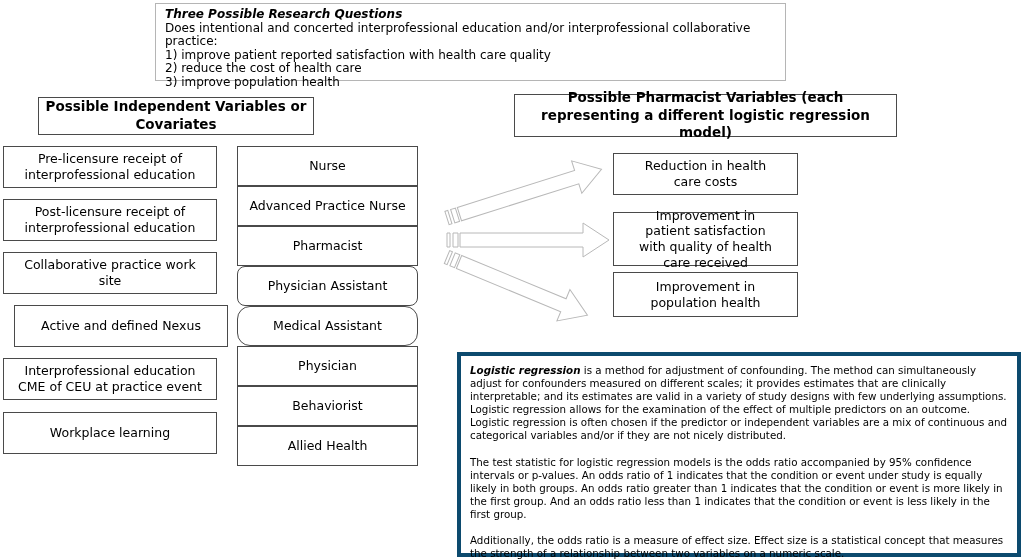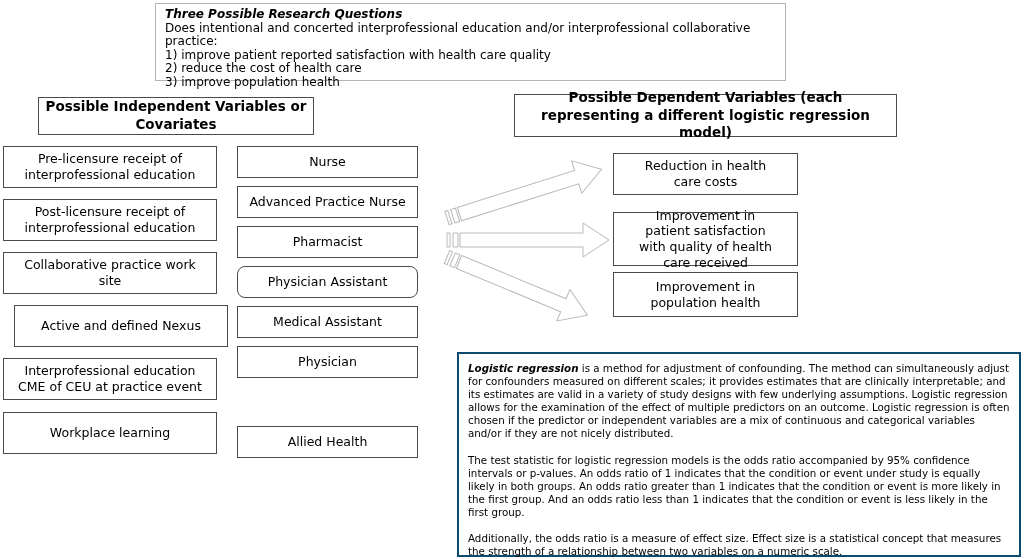--- a/index.html
+++ b/index.html
@@ -36,26 +36,26 @@
   .rq-title{font-weight:bold;font-style:italic;}
   .hdr{
     font-weight:bold;
     font-size:13.5px;
     line-height:1.3;
     padding:2px 6px;
   }
   .hdr-left{left:38px;top:97px;width:276px;height:38px;}
   .hdr-right{left:514px;top:94px;width:383px;height:43px;}
   .covar{left:3px;width:214px;height:42px;font-size:12.5px;padding:2px 8px;}
-  .prof{left:237px;width:181px;height:32px;font-size:12.5px;}
+  .prof{left:237px;width:181px;height:40px;font-size:12.5px;}
   .dep{left:613px;width:185px;font-size:12.5px;padding:2px 24px;}
   .note-box{
     position:absolute;
     left:457px;top:352px;width:564px;height:205px;
-    border:2px solid #0c4a6e;
+    border:4px solid #0c4a6e;
     background:#ffffff;
     box-sizing:border-box;
     padding:8px 9px;
     font-size:10.3px;
     line-height:13.1px;
     text-align:left;
   }
   .note-box p{margin:0 0 13px 0;}
   .note-box p:last-child{margin-bottom:0;}
   .note-lead{font-weight:bold;font-style:italic;}
@@ -87,35 +87,36 @@
 
   <div class="rq-box">
     <div class="rq-title">Three Possible Research Questions</div>
     <div>Does intentional and concerted interprofessional education and/or interprofessional collaborative practice:</div>
     <div>1) improve patient reported satisfaction with health care quality</div>
     <div>2) reduce the cost of health care</div>
     <div>3) improve population health</div>
   </div>
 
   <div class="box hdr hdr-left">Possible Independent Variables or Covariates</div>
-  <div class="box hdr hdr-right">Possible Dependent Variables (each representing a different logistic regression model)</div>
+  <div class="box hdr hdr-right">Possible Pharmacist Variables (each representing a different logistic regression model)</div>
 
   <div class="box covar" style="top:146px;">Pre-licensure receipt of interprofessional education</div>
   <div class="box covar" style="top:199px;">Post-licensure receipt of interprofessional education</div>
   <div class="box covar" style="top:252px;">Collaborative practice work site</div>
   <div class="box covar" style="top:305px;margin-left:11px;">Active and defined Nexus</div>
   <div class="box covar" style="top:358px;">Interprofessional education CME of CEU at practice event</div>
   <div class="box covar" style="top:412px;">Workplace learning</div>
 
   <div class="box prof" style="top:146px;">Nurse</div>
   <div class="box prof" style="top:186px;">Advanced Practice Nurse</div>
   <div class="box prof" style="top:226px;">Pharmacist</div>
   <div class="box prof" style="top:266px;border-radius:8px;">Physician Assistant</div>
-  <div class="box prof" style="top:306px;">Medical Assistant</div>
+  <div class="box prof" style="top:306px;border-radius:13px;">Medical Assistant</div>
   <div class="box prof" style="top:346px;">Physician</div>
+  <div class="box prof" style="top:386px;">Behaviorist</div>
   <div class="box prof" style="top:426px;">Allied Health</div>
 
   <div class="box dep" style="top:153px;height:42px;">Reduction in health care costs</div>
   <div class="box dep" style="top:212px;height:54px;">Improvement in patient satisfaction with quality of health care received</div>
   <div class="box dep" style="top:272px;height:45px;">Improvement in population health</div>
 
   <div class="note-box">
     <p><span class="note-lead">Logistic regression</span><span> is a method for adjustment of confounding. The method can simultaneously adjust for confounders measured on different scales; it provides estimates that are clinically interpretable; and its estimates are valid in a variety of study designs with few underlying assumptions. Logistic regression allows for the examination of the effect of multiple predictors on an outcome. Logistic regression is often chosen if the predictor or independent variables are a mix of continuous and categorical variables and/or if they are not nicely distributed.</span></p>
     <p>The test statistic for logistic regression models is the odds ratio accompanied by 95% confidence intervals or p-values. An odds ratio of 1 indicates that the condition or event under study is equally likely in both groups. An odds ratio greater than 1 indicates that the condition or event is more likely in the first group. And an odds ratio less than 1 indicates that the condition or event is less likely in the first group.</p>
     <p>Additionally, the odds ratio is a measure of effect size. Effect size is a statistical concept that measures the strength of a relationship between two variables on a numeric scale.</p>

